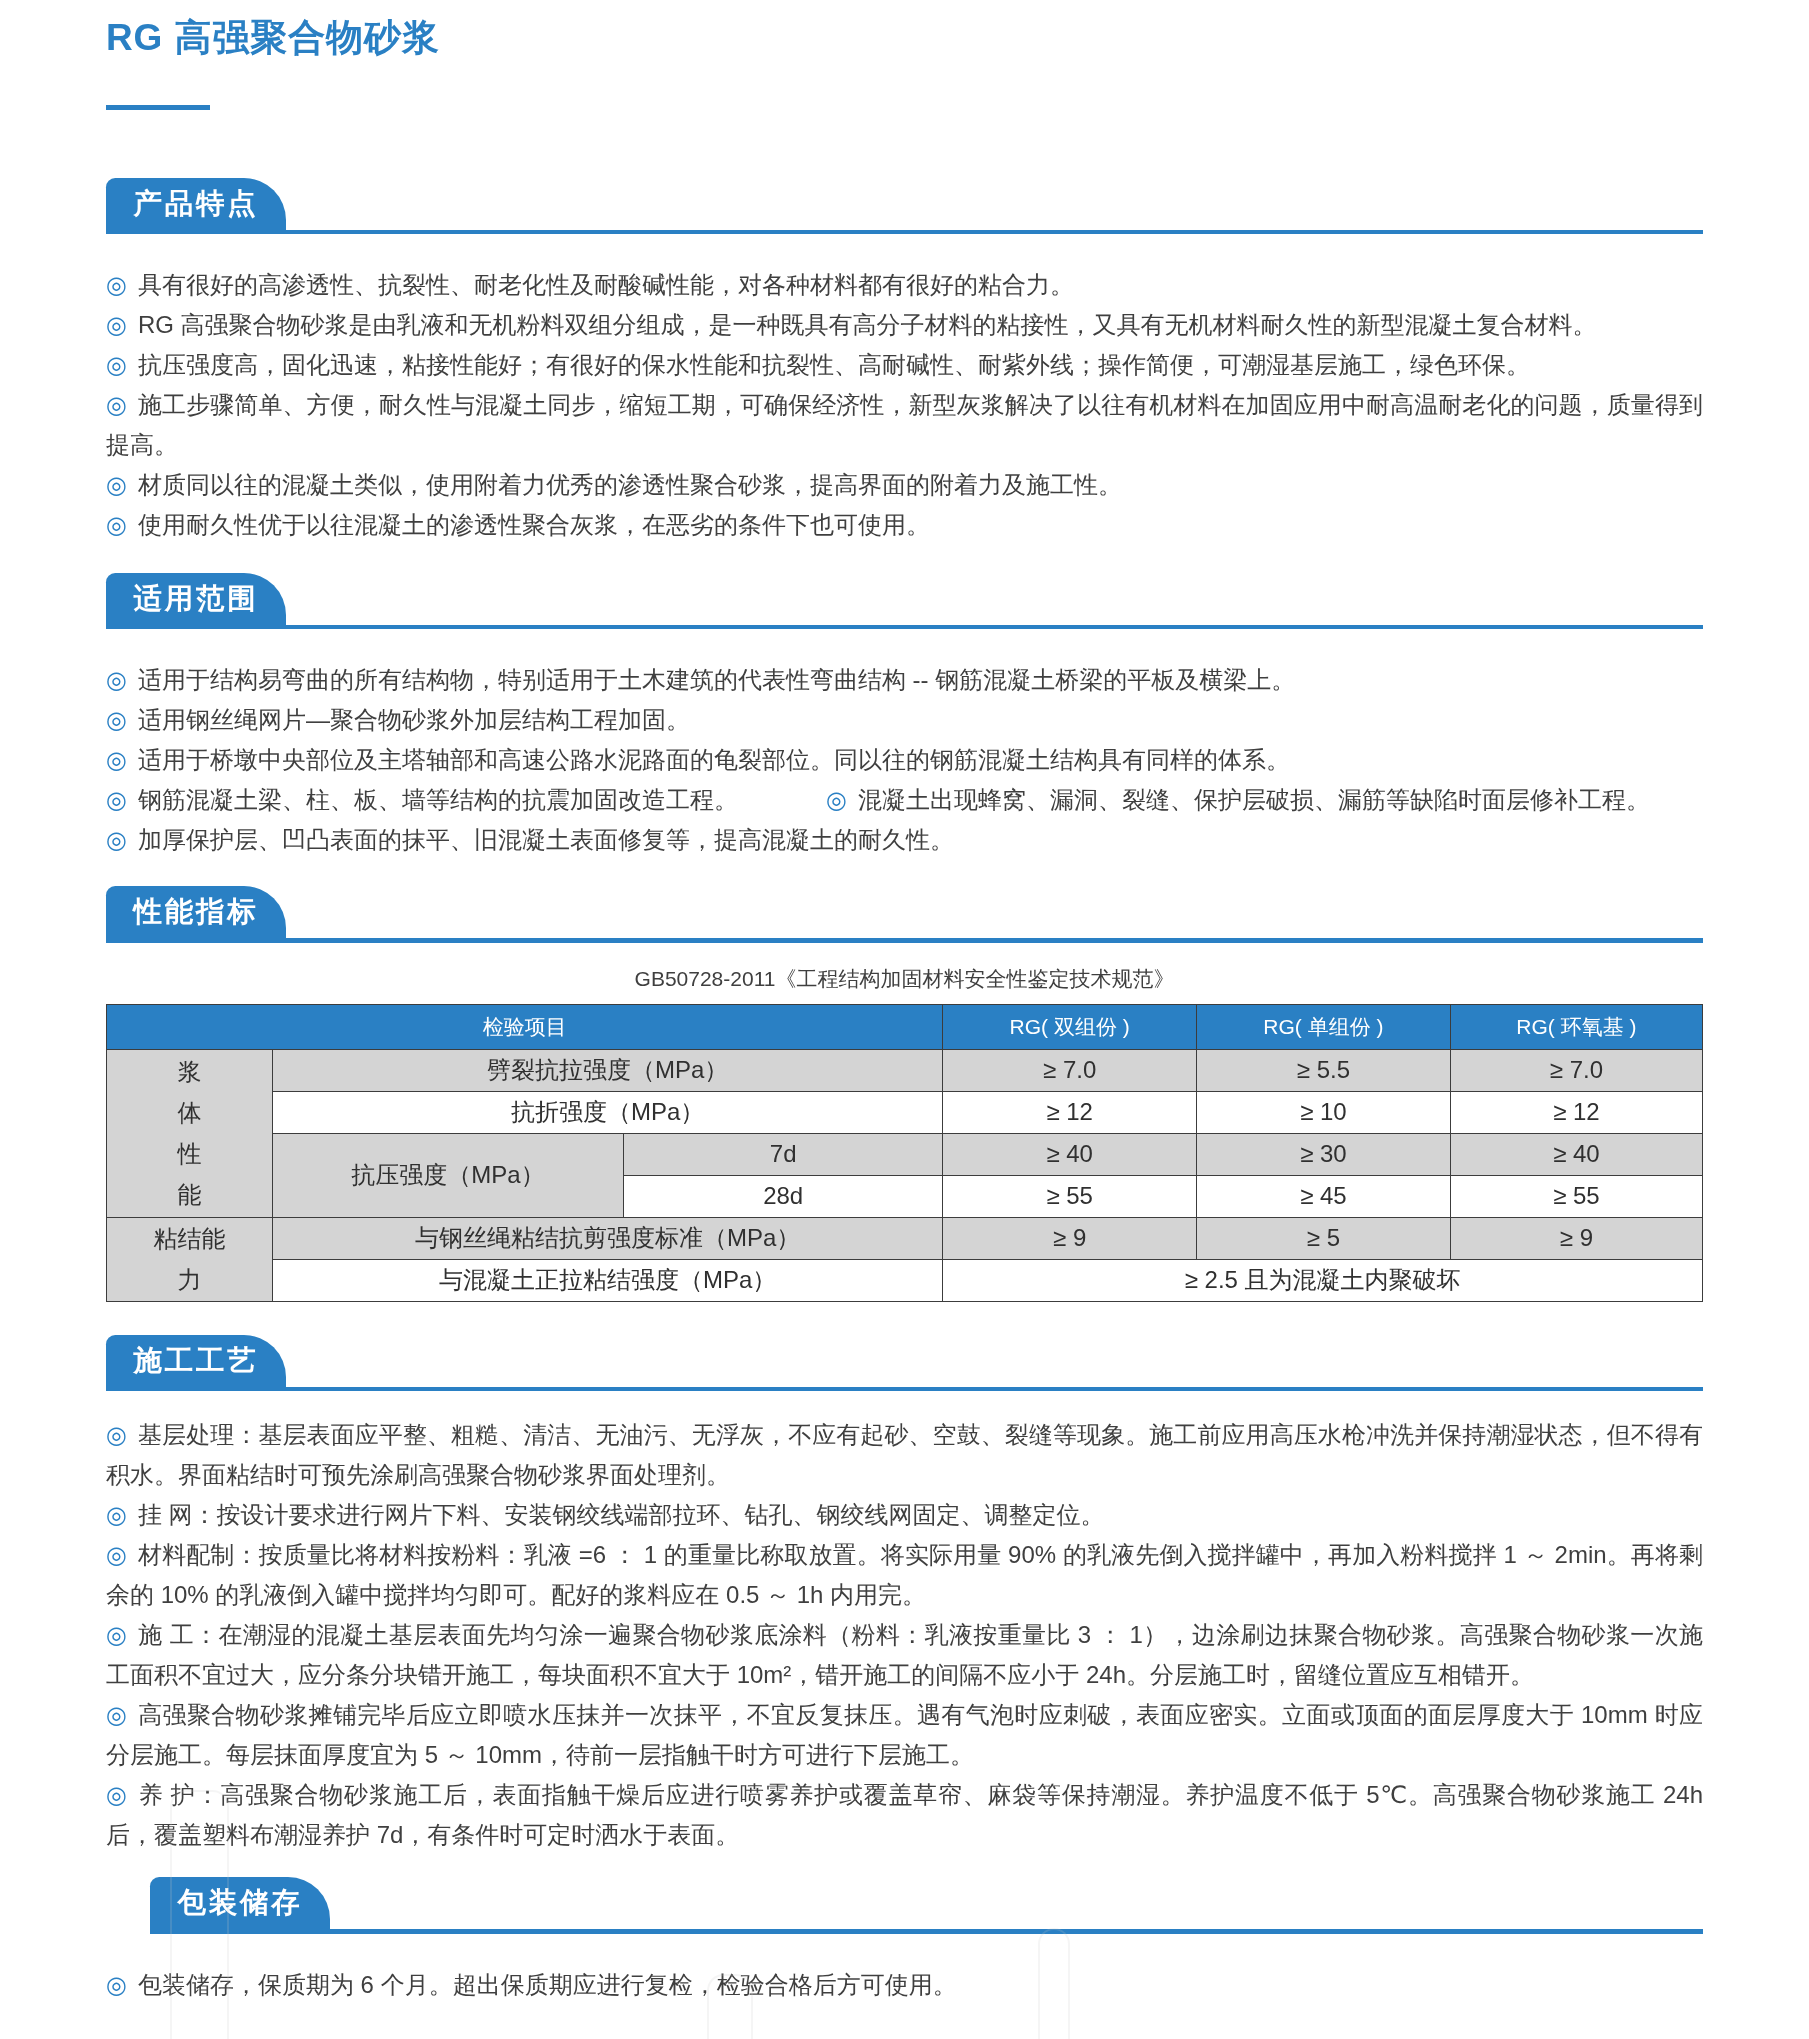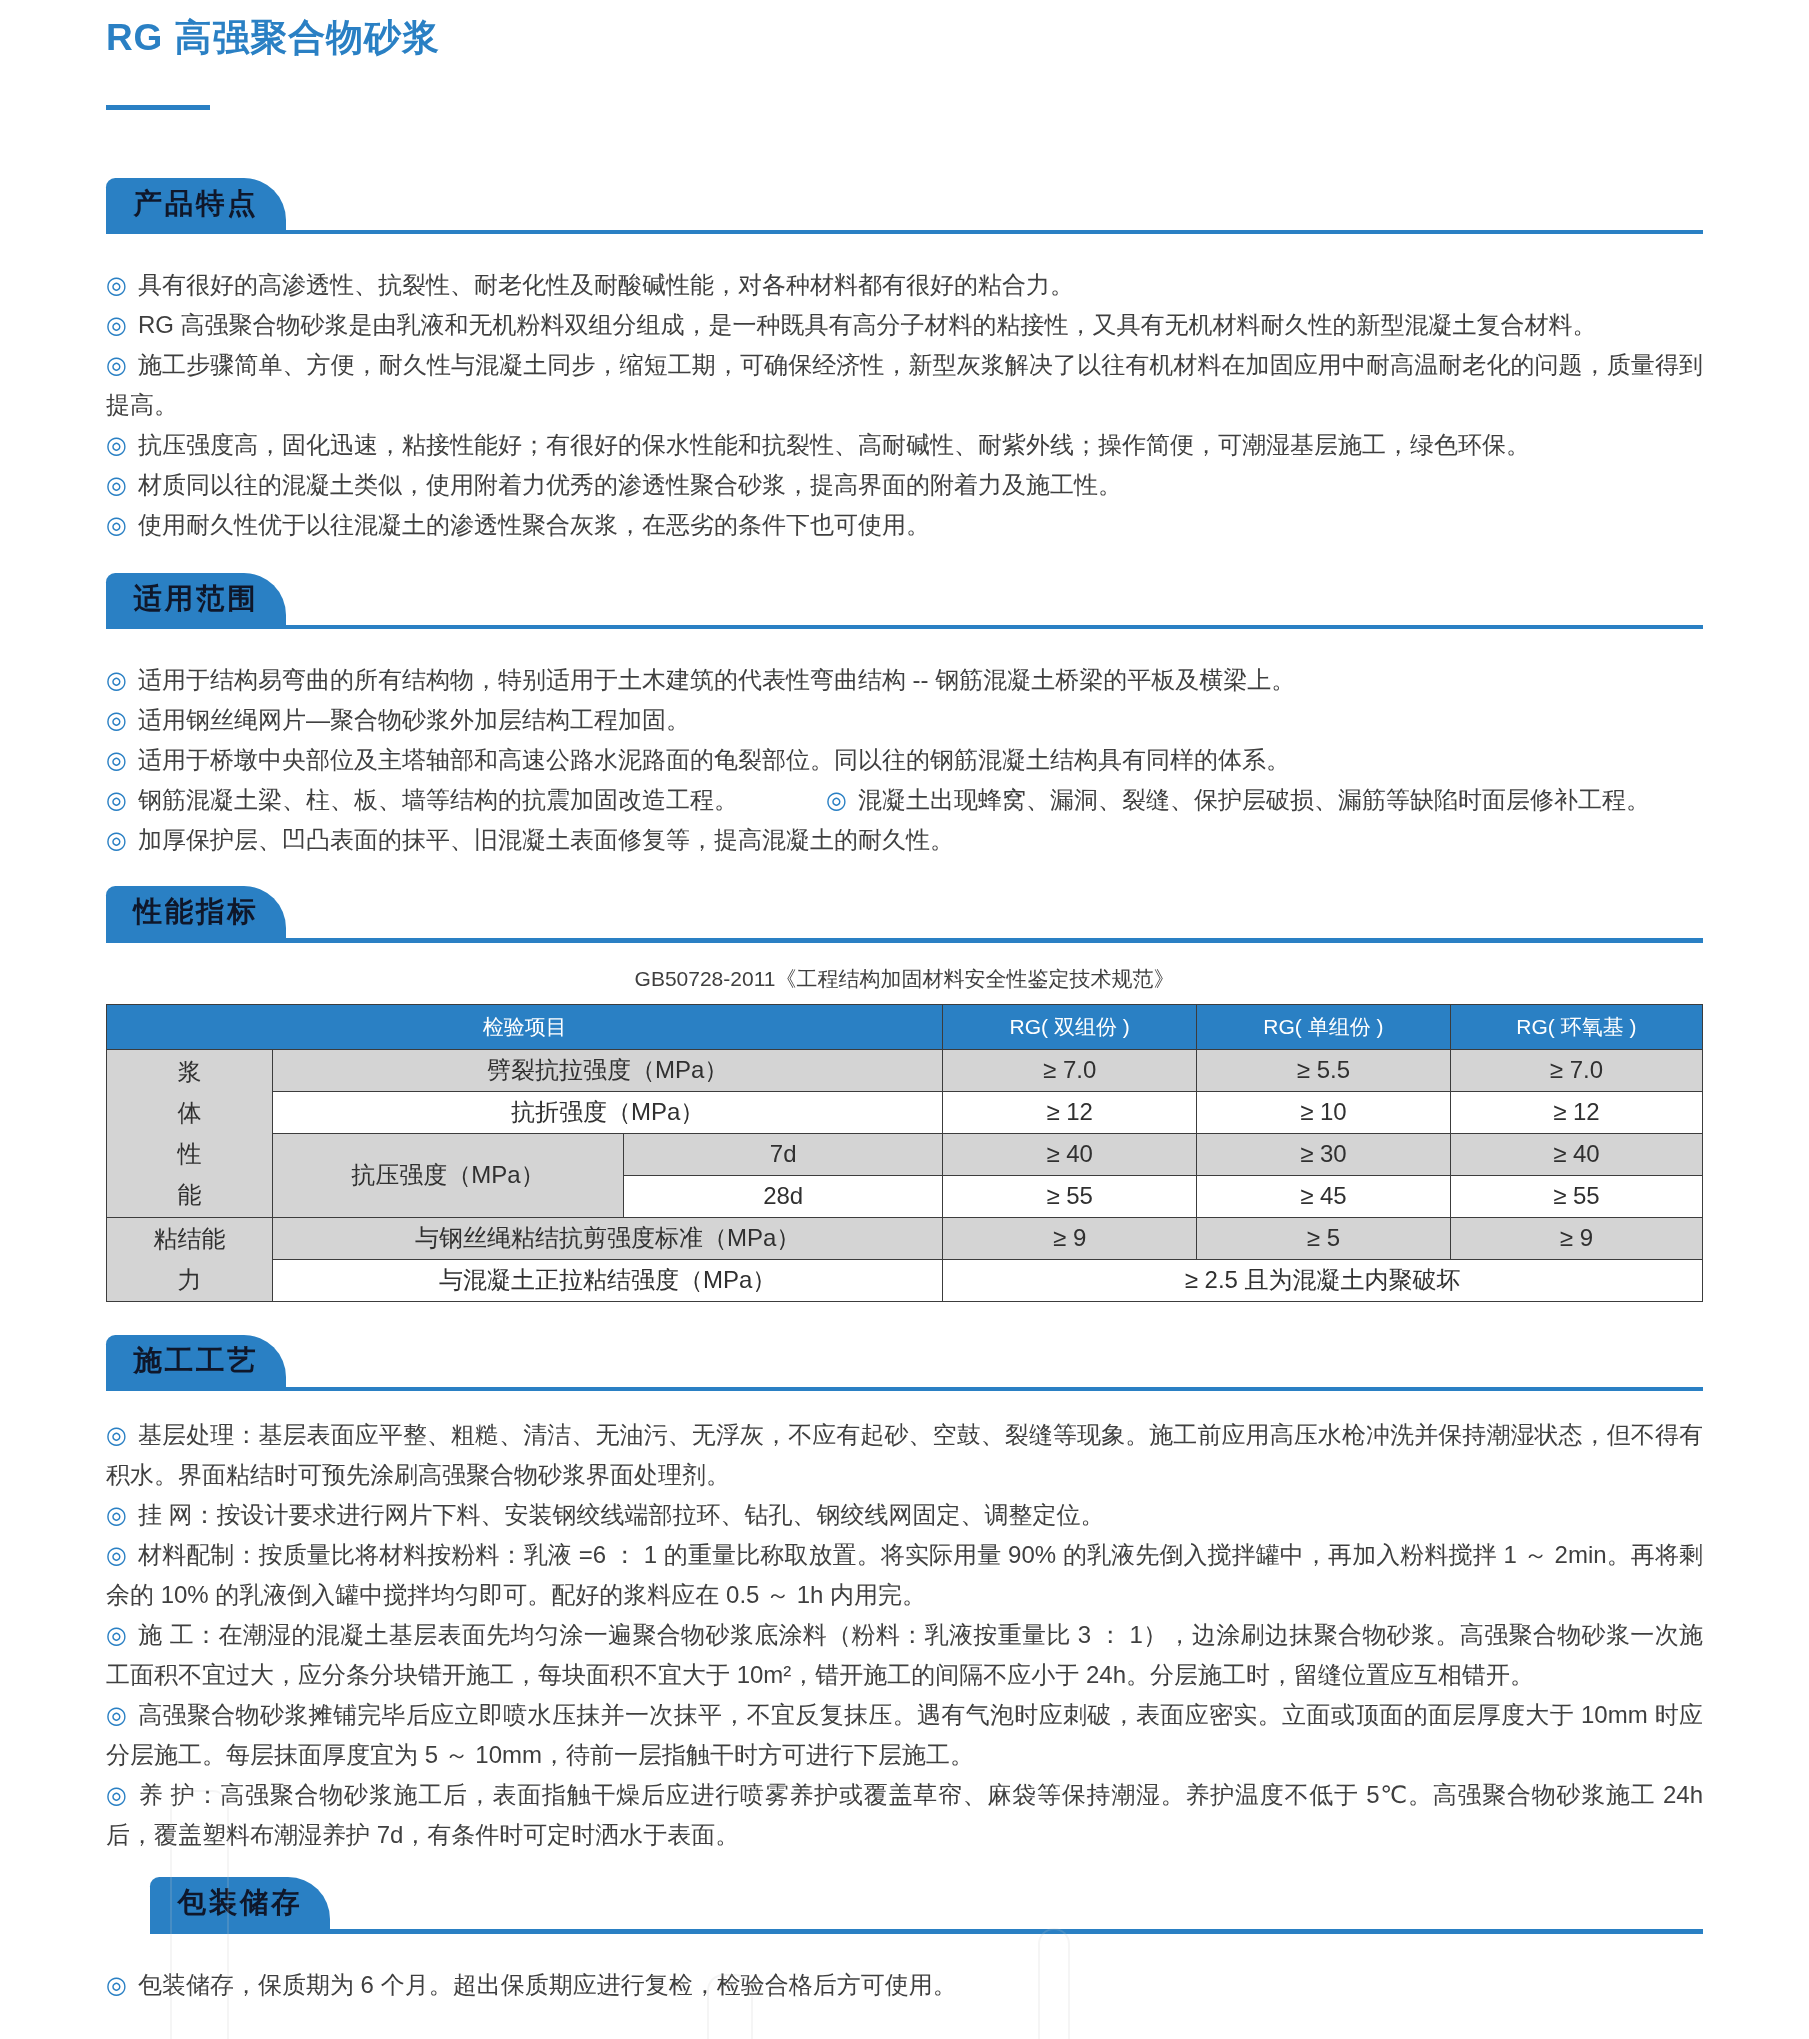--- a/index.html
+++ b/index.html
@@ -27,21 +27,21 @@
   .section-header{position:relative;}
   .sh-features{margin-top:68px;}
   .sh-scope{margin-top:27.5px;}
   .sh-perf{margin-top:26px;}
   .sh-process{margin-top:33px;}
   .sh-pack{margin-top:22px;padding-left:44px;}
   .tab{
     width:180px;height:52px;
     background:#2a80c4;
     border-radius:9.2px 42px 0 0;
-    color:#0f172a;
+    color:#ffffff;
     font-size:28.5px;font-weight:bold;letter-spacing:2.8px;
     display:flex;align-items:center;justify-content:center;
   }
   .rule{height:4.6px;background:#2a80c4;}
   .bullets{margin-top:31px;}
   .bullet{
     margin:0;
     font-size:24px;
     line-height:40px;
     text-align:justify;
@@ -102,22 +102,22 @@
 
   <div class="section-header sh-features">
     <div class="tab">
       <span>产品特点</span>
     </div>
     <div class="rule"></div>
   </div>
   <div class="bullets">
     <p class="bullet"><span class="mark">◎</span><span>具有很好的高渗透性、抗裂性、耐老化性及耐酸碱性能，对各种材料都有很好的粘合力。</span></p>
     <p class="bullet"><span class="mark">◎</span><span>RG 高强聚合物砂浆是由乳液和无机粉料双组分组成，是一种既具有高分子材料的粘接性，又具有无机材料耐久性的新型混凝土复合材料。</span></p>
+    <p class="bullet"><span class="mark">◎</span><span>抗压强度高，固化迅速，粘接性能好；有很好的保水性能和抗裂性、高耐碱性、耐紫外线；操作简便，可潮湿基层施工，绿色环保。</span></p>
     <p class="bullet"><span class="mark">◎</span><span>施工步骤简单、方便，耐久性与混凝土同步，缩短工期，可确保经济性，新型灰浆解决了以往有机材料在加固应用中耐高温耐老化的问题，质量得到提高。</span></p>
-    <p class="bullet"><span class="mark">◎</span><span>抗压强度高，固化迅速，粘接性能好；有很好的保水性能和抗裂性、高耐碱性、耐紫外线；操作简便，可潮湿基层施工，绿色环保。</span></p>
     <p class="bullet"><span class="mark">◎</span><span>材质同以往的混凝土类似，使用附着力优秀的渗透性聚合砂浆，提高界面的附着力及施工性。</span></p>
     <p class="bullet"><span class="mark">◎</span><span>使用耐久性优于以往混凝土的渗透性聚合灰浆，在恶劣的条件下也可使用。</span></p>
   </div>
 
   <div class="section-header sh-scope">
     <div class="tab">
       <span>适用范围</span>
     </div>
     <div class="rule"></div>
   </div>

